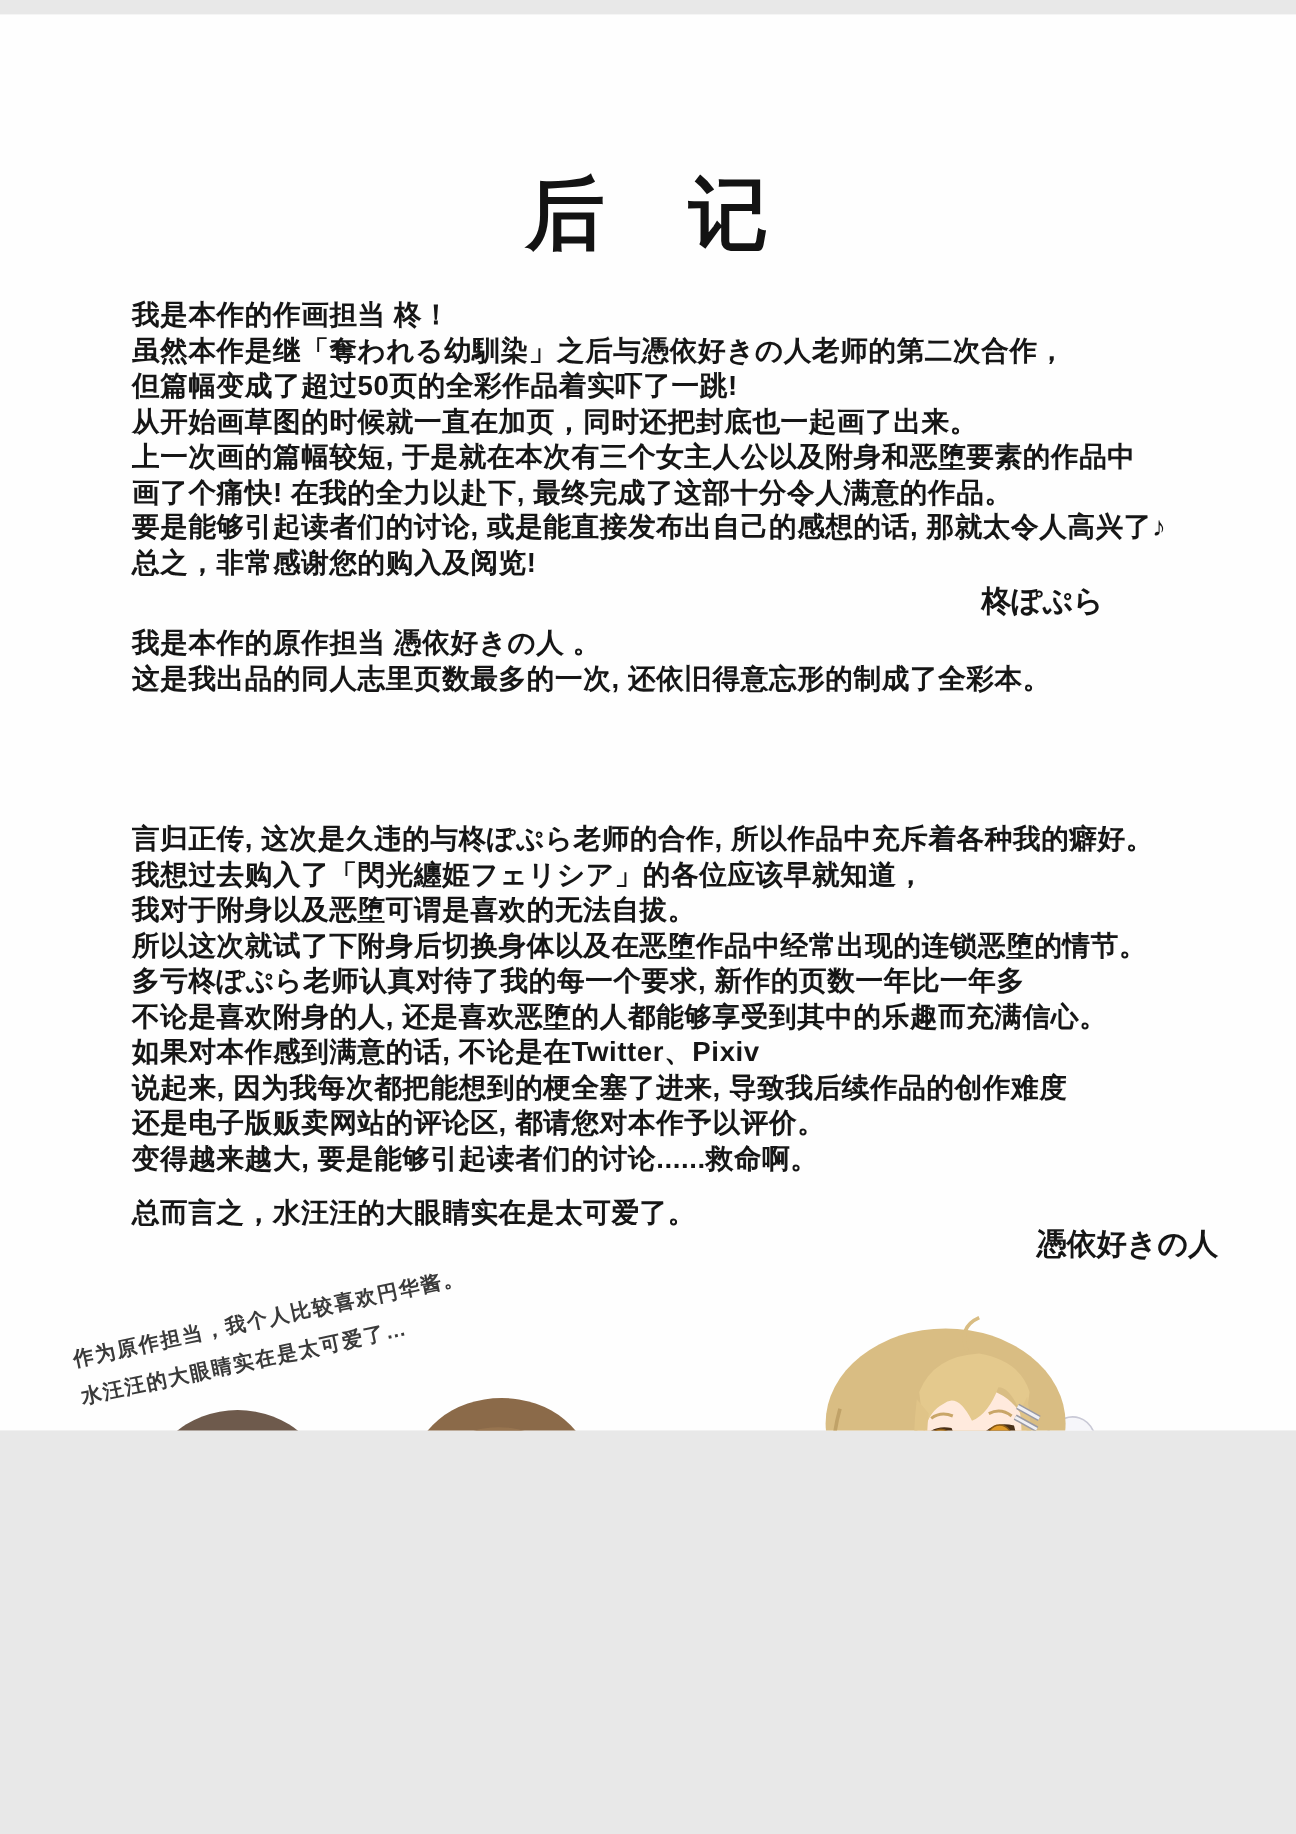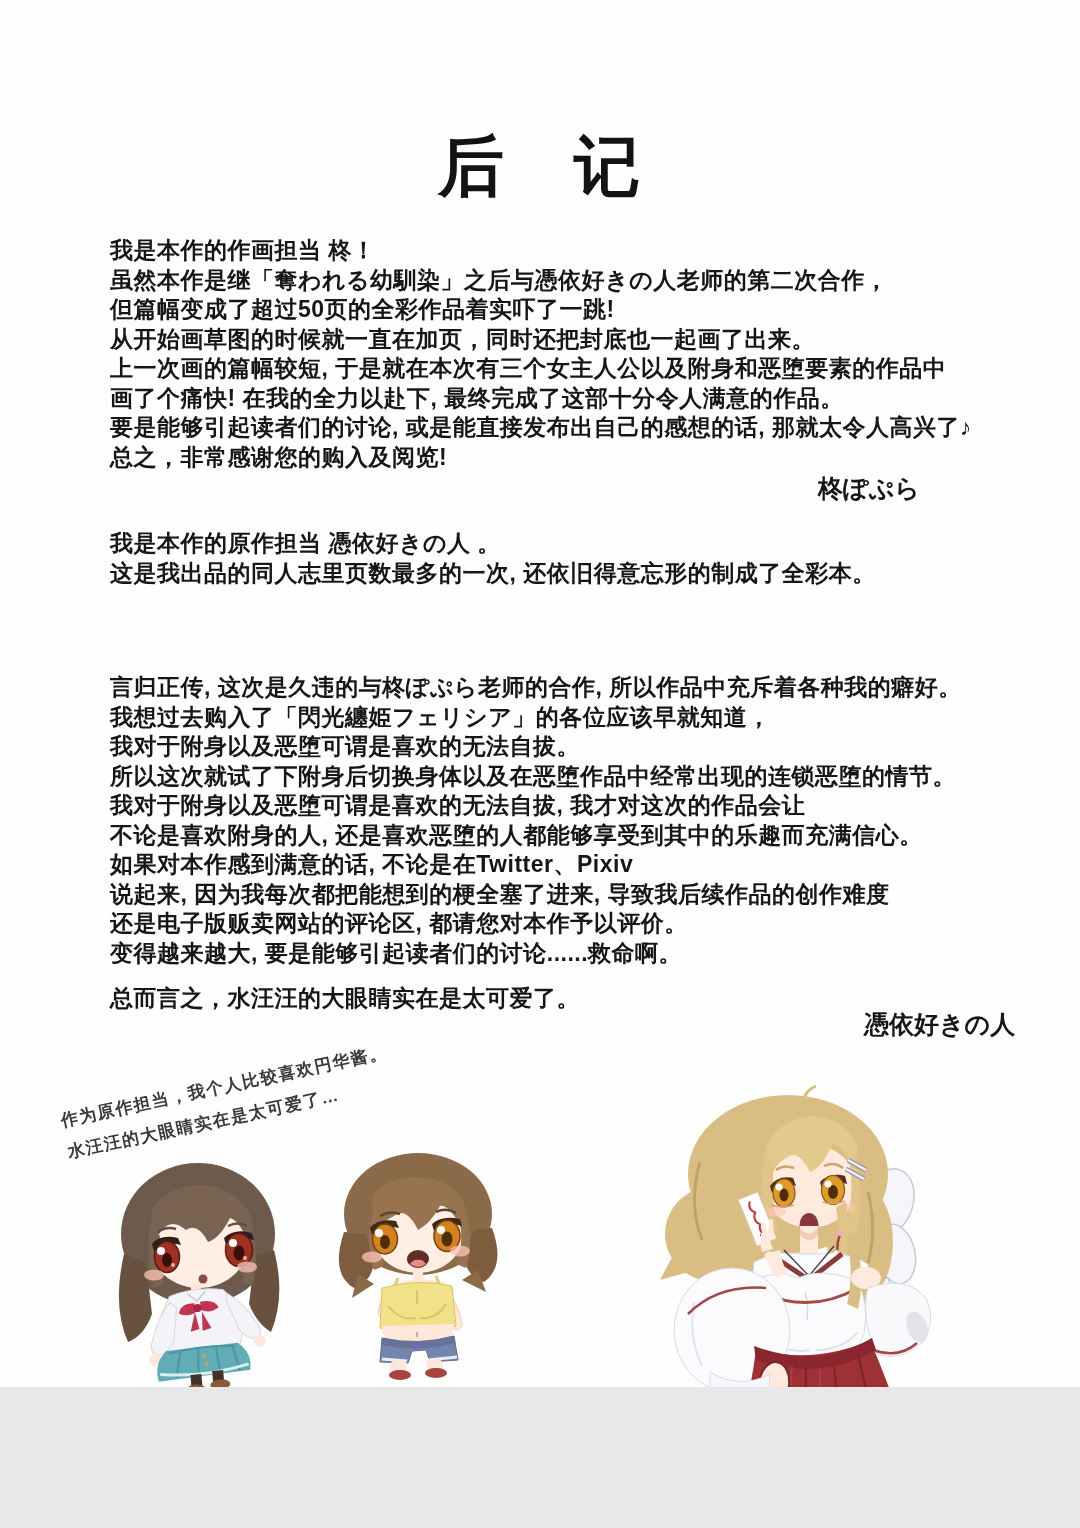--- a/index.html
+++ b/index.html
@@ -1,19 +1,19 @@
 <!DOCTYPE html>
 <html><head>
 <meta charset="utf-8">
 <style>
   html,body{margin:0;padding:0;background:#e8e8e8;}
   #page{
     position:relative;
-    width:1080px;height:1387px;
-    margin:0 auto;
+    width:1080px;height:1180px;
+    margin:12px auto;
     background:#fefefe;
     overflow:hidden;
     font-family:"Liberation Sans","DejaVu Sans",sans-serif;
     color:#141414;
   }
   .page-title{
     position:absolute;
     top:122px;left:0;width:1080px;
     text-align:center;
     font-size:66px;
@@ -65,31 +65,31 @@
     <div>虽然本作是继「奪われる幼馴染」之后与憑依好きの人老师的第二次合作，</div>
     <div>但篇幅变成了超过50页的全彩作品着实吓了一跳!</div>
     <div>从开始画草图的时候就一直在加页，同时还把封底也一起画了出来。</div>
     <div>上一次画的篇幅较短, 于是就在本次有三个女主人公以及附身和恶堕要素的作品中</div>
     <div>画了个痛快! 在我的全力以赴下, 最终完成了这部十分令人满意的作品。</div>
     <div>要是能够引起读者们的讨论, 或是能直接发布出自己的感想的话, 那就太令人高兴了♪</div>
     <div>总之，非常感谢您的购入及阅览!</div>
   </div>
   <div class="signature" style="left:818px;top:472px">柊ぽぷら</div>
 
-  <div class="textblock" style="top:529px">
+  <div class="textblock" style="top:509px">
     <div>我是本作的原作担当 憑依好きの人 。</div>
     <div>这是我出品的同人志里页数最多的一次, 还依旧得意忘形的制成了全彩本。</div>
   </div>
 
   <div class="textblock" style="top:673px">
     <div>言归正传, 这次是久违的与柊ぽぷら老师的合作, 所以作品中充斥着各种我的癖好。</div>
     <div>我想过去购入了「閃光纏姫フェリシア」的各位应该早就知道，</div>
     <div>我对于附身以及恶堕可谓是喜欢的无法自拔。</div>
     <div>所以这次就试了下附身后切换身体以及在恶堕作品中经常出现的连锁恶堕的情节。</div>
-    <div>我对于附身以及恶堕可谓是喜欢的无法自拔, 我才对这次的作品会让</div>
+    <div>多亏柊ぽぷら老师认真对待了我的每一个要求, 新作的页数一年比一年多</div>
     <div>不论是喜欢附身的人, 还是喜欢恶堕的人都能够享受到其中的乐趣而充满信心。</div>
     <div>如果对本作感到满意的话, 不论是在Twitter、Pixiv</div>
     <div>说起来, 因为我每次都把能想到的梗全塞了进来, 导致我后续作品的创作难度</div>
     <div>还是电子版贩卖网站的评论区, 都请您对本作予以评价。</div>
     <div>变得越来越大, 要是能够引起读者们的讨论......救命啊。</div>
   </div>
 
   <div class="textblock" style="top:984px">总而言之，水汪汪的大眼睛实在是太可爱了。</div>
   <div class="signature" style="left:864px;top:1008px">憑依好きの人</div>
 

